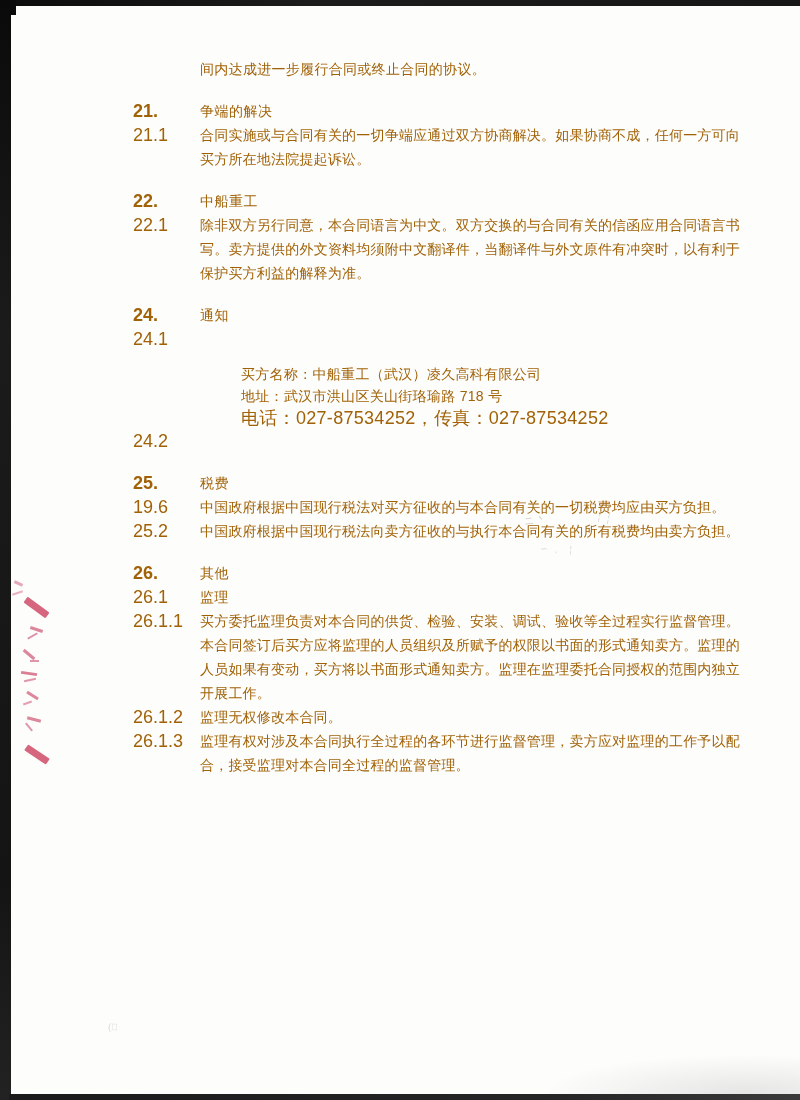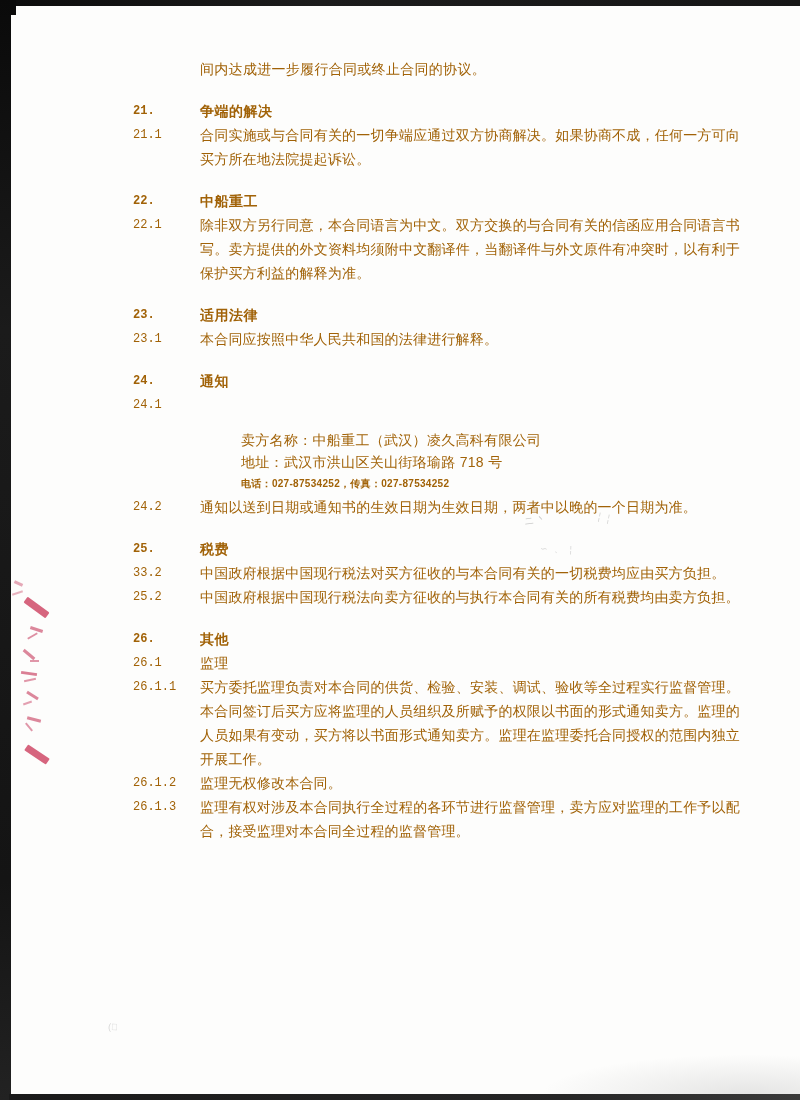--- a/index.html
+++ b/index.html
@@ -38,23 +38,23 @@
   
   .content{
     position:absolute;left:133px;top:57px;width:607px;
     color:#a16207;
     font-size:14px;
     line-height:24px;
   }
   .cont-line{margin:0 0 0 67px;letter-spacing:.3px;}
   .section{margin-top:18px;}
   .row{display:flex;align-items:flex-start;}
-  .num{flex:0 0 67px;font-size:12px;font-family:Liberation Mono, monospace;}
+  .num{flex:0 0 67px;font-size:18px;}
   .heading .num{font-weight:700;}
-  .heading .title{font-weight:700;letter-spacing:.5px;}
+  .heading .title{font-weight:400;letter-spacing:.5px;}
   .text{margin:0;flex:1;letter-spacing:.2px;text-align:justify;}
   .contact-block{margin:0 0 0 108px;line-height:22px;}
   .contact-block p{margin:0;letter-spacing:.3px;}
   .gap-sm{height:12px;}
 </style>
 </head>
 <body>
 
 <div class="page">
 
@@ -105,58 +105,47 @@
       <div class="row heading">
         <span class="num">22.</span>
         <span class="title">中船重工</span>
       </div>
       <div class="row">
         <span class="num">22.1</span>
         <p class="text">除非双方另行同意，本合同语言为中文。双方交换的与合同有关的信函应用合同语言书写。卖方提供的外文资料均须附中文翻译件，当翻译件与外文原件有冲突时，以有利于保护买方利益的解释为准。</p>
       </div>
     </div>
 
-    <div class="section">
-      <div class="row heading">
-        <span class="num">23.</span>
-        <span class="title">适用法律</span>
-      </div>
-      <div class="row">
-        <span class="num">23.1</span>
-        <p class="text">本合同应按照中华人民共和国的法律进行解释。</p>
-      </div>
-    </div>
 
     <div class="section">
       <div class="row heading">
         <span class="num">24.</span>
         <span class="title">通知</span>
       </div>
       <div class="row">
         <span class="num">24.1</span>
       </div>
       <div class="gap-sm"></div>
       <div class="contact-block">
-        <p>卖方名称：中船重工（武汉）凌久高科有限公司</p>
+        <p>买方名称：中船重工（武汉）凌久高科有限公司</p>
         <p>地址：武汉市洪山区关山街珞瑜路 718 号</p>
-        <p style="font-size:10px;font-weight:bold;">电话：027-87534252，传真：027-87534252</p>
+        <p style="font-size:18px;">电话：027-87534252，传真：027-87534252</p>
       </div>
       <div class="row">
         <span class="num">24.2</span>
-        <p class="text">通知以送到日期或通知书的生效日期为生效日期，两者中以晚的一个日期为准。</p>
       </div>
     </div>
 
     <div class="section">
       <div class="row heading">
         <span class="num">25.</span>
         <span class="title">税费</span>
       </div>
       <div class="row">
-        <span class="num">33.2</span>
+        <span class="num">19.6</span>
         <p class="text">中国政府根据中国现行税法对买方征收的与本合同有关的一切税费均应由买方负担。</p>
       </div>
       <div class="row">
         <span class="num">25.2</span>
         <p class="text">中国政府根据中国现行税法向卖方征收的与执行本合同有关的所有税费均由卖方负担。</p>
       </div>
     </div>
 
     <div class="section">
       <div class="row heading">

